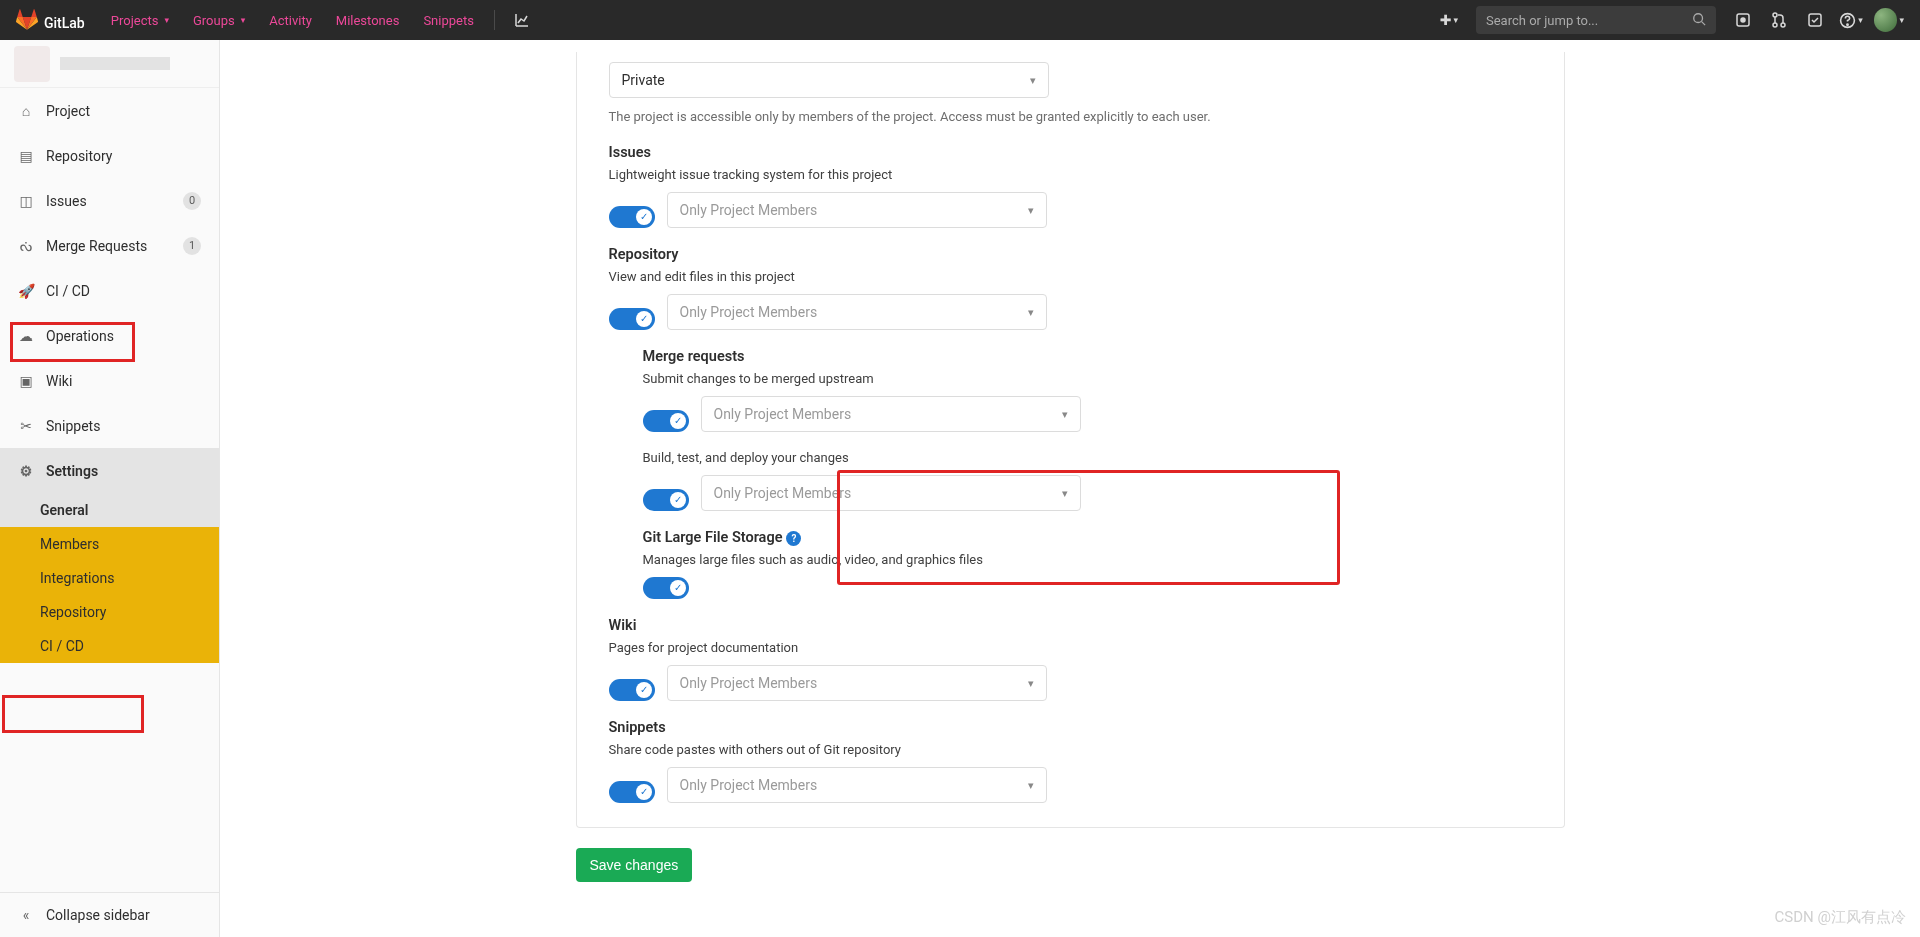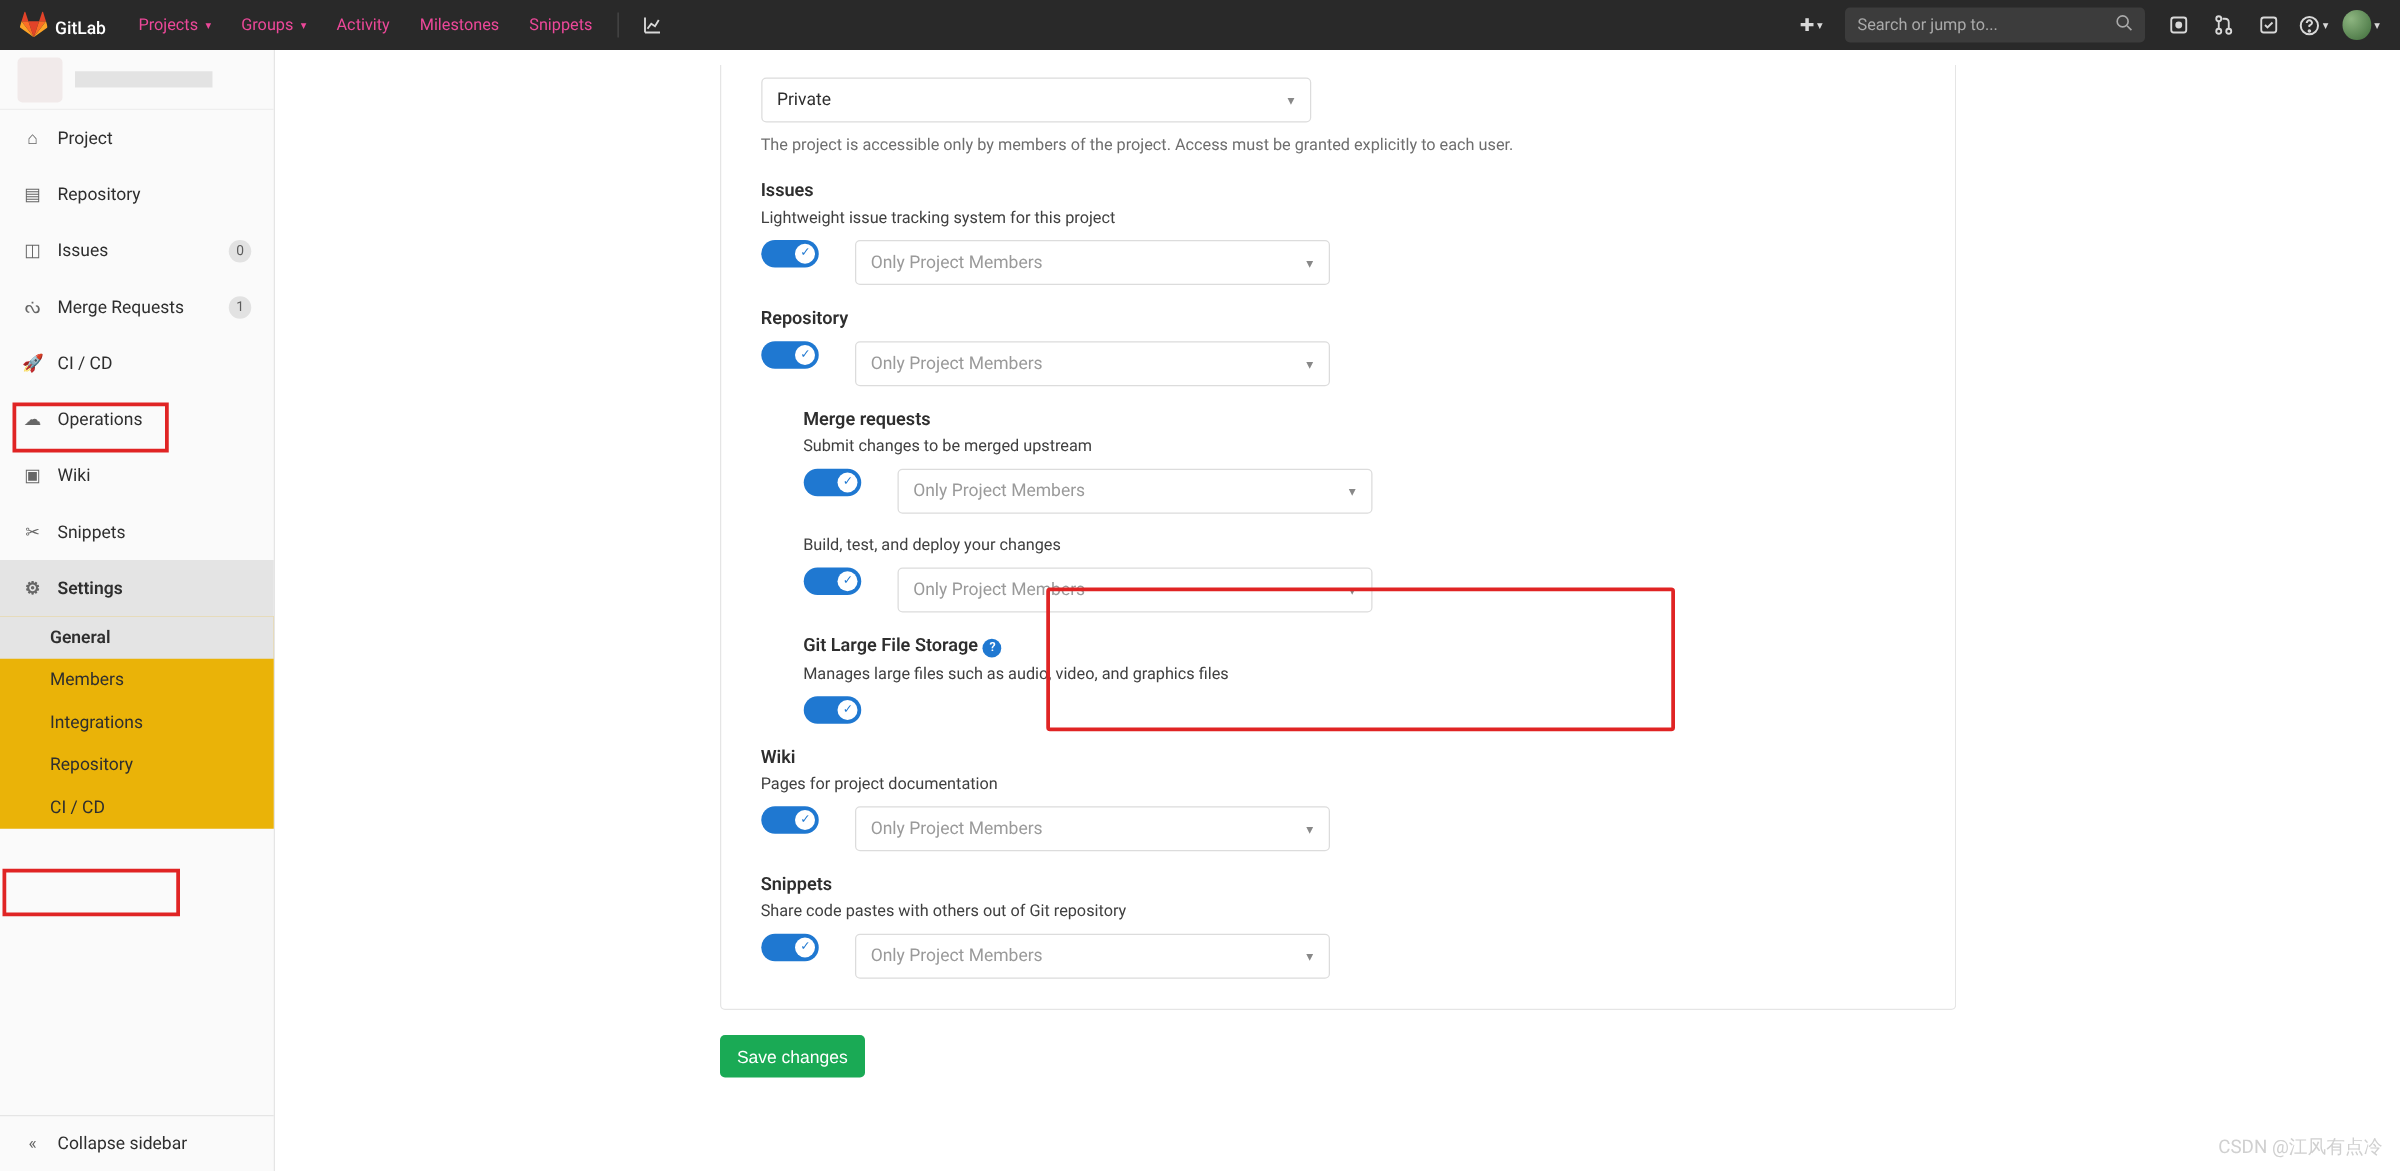--- a/index.html
+++ b/index.html
@@ -42,21 +42,21 @@
   .panel-inner { padding: 10px 32px 24px; }
   .select { border:1px solid #dcdcdc; border-radius:4px; height:36px; width:440px; display:flex; align-items:center; padding:0 12px; color:#2e2e2e; background:#fff; cursor:pointer; justify-content:space-between; font-size:14px;}
   .select.small { width:380px; }
   .select.muted { color:#9a9a9a; }
   .select .chev { color:#888; font-size:11px; }
   .desc { color:#6e6e6e; font-size:13px; margin-top:10px; line-height:1.4; }
   .section { margin-top: 18px; }
   .section.indent { margin-left: 34px; }
   .section h4 { font-size:14.5px; font-weight:600; color:#2e2e2e; }
   .section .sub { color:#404040; font-size:13px; margin-top:6px; }
-  .row { display:flex; align-items:flex-start; gap:29px; margin-top:10px; }
+  .row { display:flex; align-items:flex-end; gap:12px; margin-top:10px; }
   .info-icn { display:inline-flex; width:15px; height:15px; border-radius:50%; background:#1f78d1; color:#fff; font-size:10px; align-items:center; justify-content:center; margin-left:4px; }
 
   .toggle { width:46px; height:22px; background:#1f78d1; border-radius:11px; position:relative; cursor:pointer; flex-shrink:0; }
   .toggle::after { content:""; position:absolute; right:3px; top:3px; width:16px; height:16px; background:#fff; border-radius:50%; }
   .toggle::before { content:"✓"; position:absolute; right:6px; top:3px; font-size:10px; color:#1f78d1; z-index:1; line-height:16px; }
 
   .save-btn { background:#1aaa55; color:#fff; border:none; border-radius:4px; padding:9px 14px; font-size:14px; cursor:pointer; }
 
   .red-box-main { position:absolute; border:3px solid #e02424; pointer-events:none; border-radius:3px; }
   .watermark { position:fixed; bottom:10px; right:14px; color:#d0d0d0; font-size:15px; pointer-events:none; }
@@ -224,20 +224,21 @@
               <div class="toggle"></div>
               <div class="select small muted">
                   <span>Only Project Members</span>
                   <span class="chev">▾</span>
                 </div>
             </div>
           </div>
 
           <div class="section">
             <h4>Repository</h4>
+            <div class="sub">View and edit files in this project</div>
             <div class="row">
               <div class="toggle"></div>
               <div class="select small muted">
                   <span>Only Project Members</span>
                   <span class="chev">▾</span>
                 </div>
             </div>
           </div>
 
           <div class="section indent">

